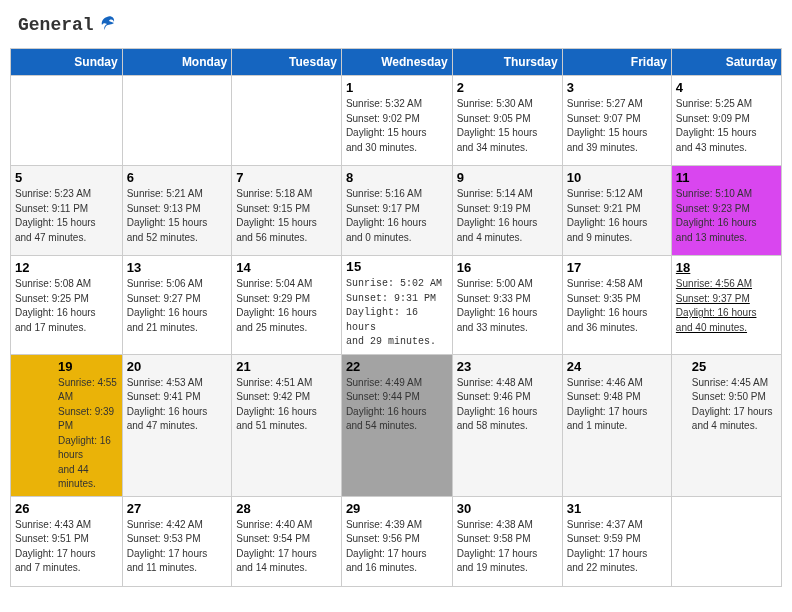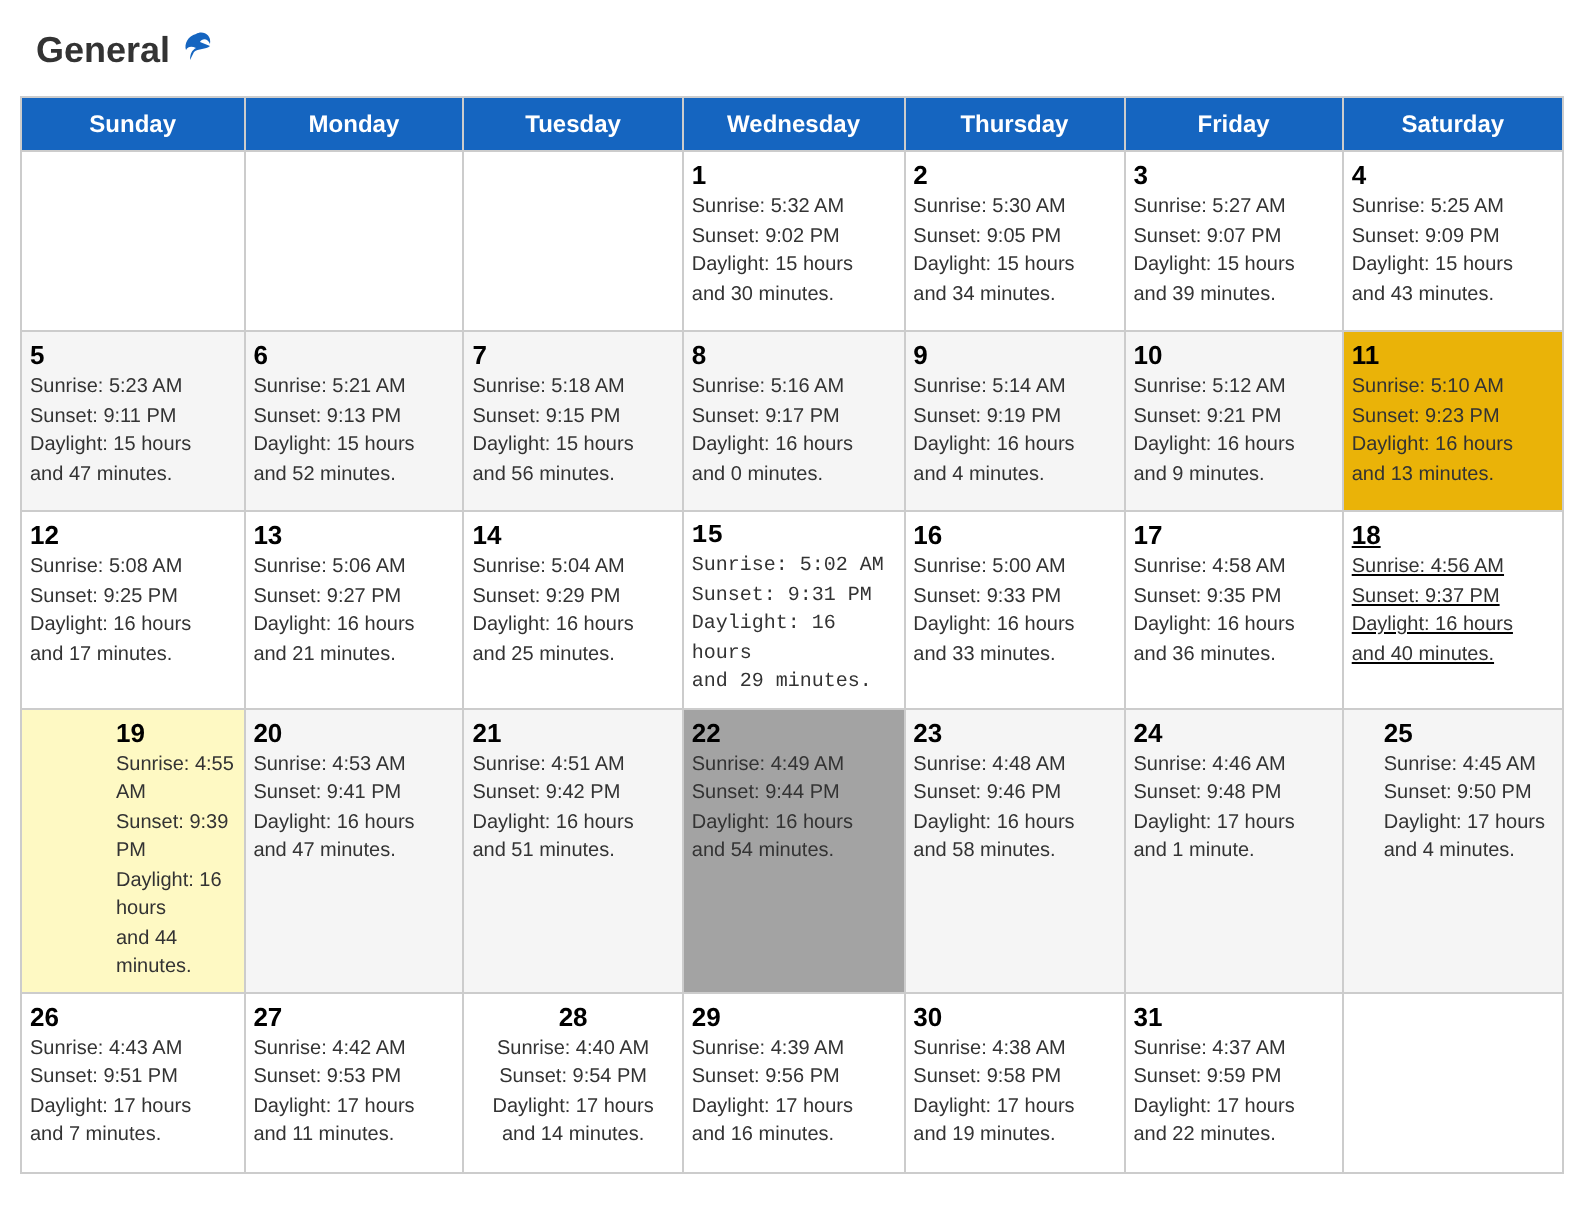--- a/index.html
+++ b/index.html
@@ -19,20 +19,21 @@
     }
     .logo {
       display: flex;
       flex-direction: column;
       align-items: flex-start;
     }
     .logo-general {
       font-size: 18px;
       font-weight: bold;
       color: #333;
+      font-family: Liberation Mono, monospace;
     }
     .logo-general span {
       color: #1565c0;
     }
     .logo-blue {
       font-size: 14px;
       font-weight: bold;
       color: #1565c0;
     }
     .title-section {
@@ -49,21 +50,21 @@
     }
     .calendar {
       width: 100%;
       border-collapse: collapse;
       font-size: 11px;
     }
     .calendar th {
       background-color: #1565c0;
       color: #fff;
       padding: 6px 4px;
-      text-align: center;
+      text-align: right;
       font-size: 12px;
       border: 1px solid #ccc;
     }
     .calendar td {
       border: 1px solid #ccc;
       vertical-align: top;
       padding: 4px;
       height: 90px;
       width: 113px;
     }
@@ -163,21 +164,21 @@
           <div class="day-info">Sunrise: 5:16 AM<br>Sunset: 9:17 PM<br>Daylight: 16 hours<br>and 0 minutes.</div>
         </td>
         <td style="background-color: rgb(245, 245, 245);">
           <div class="day-number">9</div>
           <div class="day-info">Sunrise: 5:14 AM<br>Sunset: 9:19 PM<br>Daylight: 16 hours<br>and 4 minutes.</div>
         </td>
         <td style="background-color: rgb(245, 245, 245);">
           <div class="day-number">10</div>
           <div class="day-info">Sunrise: 5:12 AM<br>Sunset: 9:21 PM<br>Daylight: 16 hours<br>and 9 minutes.</div>
         </td>
-        <td style="background-color: #eab308;">
+        <td style="background-color: #d946ef;">
           <div class="day-number">11</div>
           <div class="day-info">Sunrise: 5:10 AM<br>Sunset: 9:23 PM<br>Daylight: 16 hours<br>and 13 minutes.</div>
         </td>
       </tr>
       <tr>
         <td style="background-color: rgb(255, 255, 255);">
           <div class="day-number">12</div>
           <div class="day-info">Sunrise: 5:08 AM<br>Sunset: 9:25 PM<br>Daylight: 16 hours<br>and 17 minutes.</div>
         </td>
         <td style="background-color: rgb(255, 255, 255);">
@@ -199,21 +200,21 @@
         <td style="background-color: rgb(255, 255, 255);">
           <div class="day-number">17</div>
           <div class="day-info">Sunrise: 4:58 AM<br>Sunset: 9:35 PM<br>Daylight: 16 hours<br>and 36 minutes.</div>
         </td>
         <td style="background-color: rgb(255, 255, 255); text-decoration: underline;">
           <div class="day-number">18</div>
           <div class="day-info">Sunrise: 4:56 AM<br>Sunset: 9:37 PM<br>Daylight: 16 hours<br>and 40 minutes.</div>
         </td>
       </tr>
       <tr>
-        <td style="background-color: #fef9c3; padding-left: 47px;">
+        <td style="background-color: #eab308; padding-left: 47px;">
           <div class="day-number">19</div>
           <div class="day-info">Sunrise: 4:55 AM<br>Sunset: 9:39 PM<br>Daylight: 16 hours<br>and 44 minutes.</div>
         </td>
         <td style="background-color: rgb(245, 245, 245);">
           <div class="day-number">20</div>
           <div class="day-info">Sunrise: 4:53 AM<br>Sunset: 9:41 PM<br>Daylight: 16 hours<br>and 47 minutes.</div>
         </td>
         <td style="background-color: rgb(245, 245, 245);">
           <div class="day-number">21</div>
           <div class="day-info">Sunrise: 4:51 AM<br>Sunset: 9:42 PM<br>Daylight: 16 hours<br>and 51 minutes.</div>
@@ -237,21 +238,21 @@
       </tr>
       <tr>
         <td style="background-color: rgb(255, 255, 255);">
           <div class="day-number">26</div>
           <div class="day-info">Sunrise: 4:43 AM<br>Sunset: 9:51 PM<br>Daylight: 17 hours<br>and 7 minutes.</div>
         </td>
         <td style="background-color: rgb(255, 255, 255);">
           <div class="day-number">27</div>
           <div class="day-info">Sunrise: 4:42 AM<br>Sunset: 9:53 PM<br>Daylight: 17 hours<br>and 11 minutes.</div>
         </td>
-        <td style="background-color: rgb(255, 255, 255); text-align: center;">
+        <td style="background-color: rgb(255, 255, 255);">
           <div class="day-number">28</div>
           <div class="day-info">Sunrise: 4:40 AM<br>Sunset: 9:54 PM<br>Daylight: 17 hours<br>and 14 minutes.</div>
         </td>
         <td style="background-color: rgb(255, 255, 255);">
           <div class="day-number">29</div>
           <div class="day-info">Sunrise: 4:39 AM<br>Sunset: 9:56 PM<br>Daylight: 17 hours<br>and 16 minutes.</div>
         </td>
         <td style="background-color: rgb(255, 255, 255);">
           <div class="day-number">30</div>
           <div class="day-info">Sunrise: 4:38 AM<br>Sunset: 9:58 PM<br>Daylight: 17 hours<br>and 19 minutes.</div>

